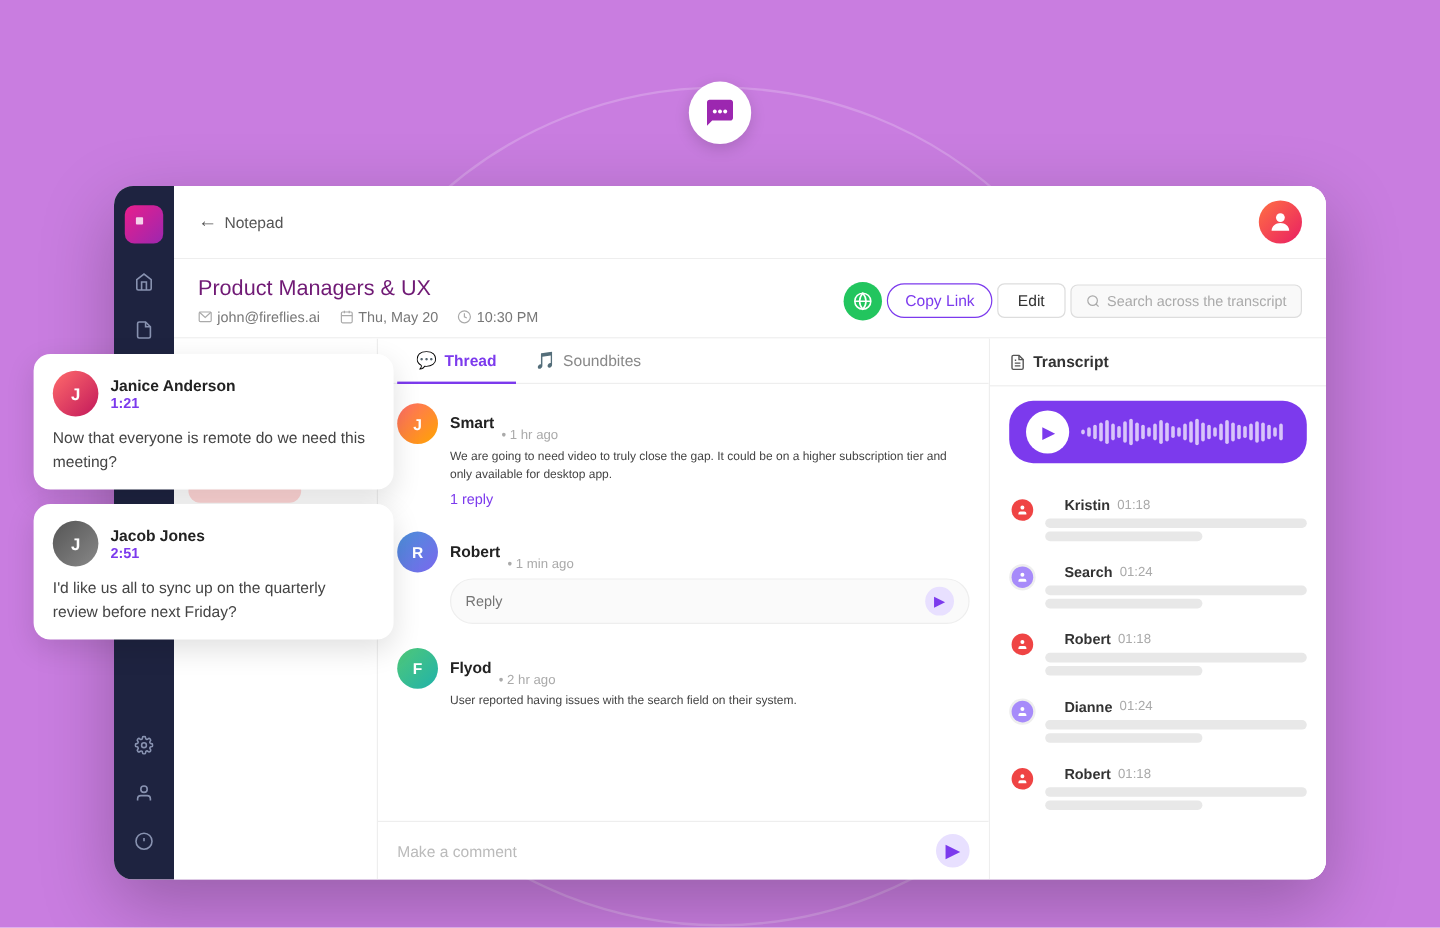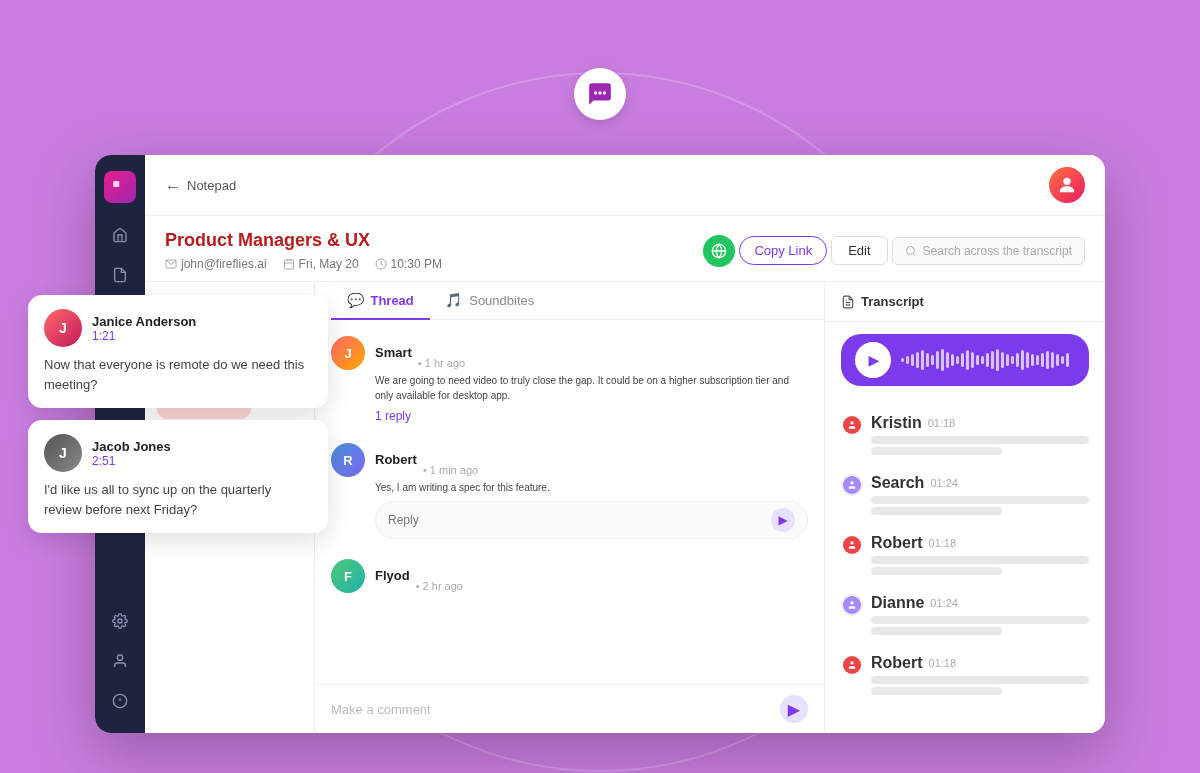--- a/index.html
+++ b/index.html
@@ -132,22 +132,22 @@
     }
 
     
     .meeting-header {
       padding: 14px 20px 10px;
       border-bottom: 1px solid #eee;
       background: white;
     }
     .meeting-title {
       font-size: 18px;
-      font-weight: 700;
-      color: #b91c1c;
+      font-weight: 400;
+      color: #701a75;
       margin-bottom: 6px;
     }
     .meeting-meta {
       display: flex;
       align-items: center;
       gap: 16px;
       font-size: 12px;
       color: #777;
     }
     .meeting-meta-item {
@@ -492,21 +492,21 @@
       align-items: center;
       justify-content: center;
     }
     .transcript-body { flex: 1; }
     .transcript-name-row {
       display: flex;
       align-items: center;
       gap: 6px;
       margin-bottom: 4px;
     }
-    .transcript-name { font-size: 16px; font-weight: 600; color: #333; }
+    .transcript-name { font-size: 12px; font-weight: 600; color: #333; margin-left: 16px; }
     .transcript-time { font-size: 11px; color: #aaa; }
     .transcript-line {
       height: 8px;
       border-radius: 4px;
       background: #e8e8e8;
       margin-bottom: 3px;
     }
     .tl-full { width: 100%; }
     .tl-half { width: 60%; }
 
@@ -540,21 +540,21 @@
       display: flex;
       align-items: center;
       justify-content: center;
       font-weight: 700;
       font-size: 14px;
       color: white;
     }
     .card-avatar-janice { background: linear-gradient(135deg, #ff6b6b, #c2185b); }
     .card-avatar-jacob { background: linear-gradient(135deg, #555, #888); }
     .card-name { font-size: 13px; font-weight: 700; color: #222; }
-    .card-timestamp { font-size: 12px; color: #7c3aed; font-weight: 400; }
+    .card-timestamp { font-size: 12px; color: #7c3aed; font-weight: 700; }
     .card-text { font-size: 13px; color: #444; line-height: 1.5; }
   </style>
 </head>
 <body>
 
 <div class="bg-circle bg-circle-1"></div>
 <div class="bg-circle bg-circle-2"></div>
 <div class="bg-circle bg-circle-3"></div>
 
 <div class="top-logo">
@@ -665,21 +665,21 @@
               </svg>
               <span>john@fireflies.ai</span>
             </div>
             <div class="meeting-meta-item">
               <svg width="12" height="12" viewBox="0 0 24 24" fill="none" stroke="#aaa" stroke-width="2">
                 <rect x="3" y="4" width="18" height="18" rx="2"></rect>
                 <line x1="16" y1="2" x2="16" y2="6"></line>
                 <line x1="8" y1="2" x2="8" y2="6"></line>
                 <line x1="3" y1="10" x2="21" y2="10"></line>
               </svg>
-              <span>Fri, May 20</span>
+              <span>Thu, May 20</span>
             </div>
             <div class="meeting-meta-item">
               <svg width="12" height="12" viewBox="0 0 24 24" fill="none" stroke="#aaa" stroke-width="2">
                 <circle cx="12" cy="12" r="10"></circle>
                 <polyline points="12 6 12 12 16 14"></polyline>
               </svg>
               <span>10:30 PM</span>
             </div>
           </div>
         </div>
@@ -755,35 +755,35 @@
             </div>
           </div>
 
           <div class="thread-comment">
             <div class="comment-avatar avatar-robert">R</div>
             <div class="comment-body">
               <div class="comment-header">
                 <span class="comment-name">Robert</span>
                 <span class="comment-time">• <span>1 min ago</span></span>
               </div>
-              <div class="comment-text">Yes, I am writing a spec for this feature.</div>
               <div class="reply-input-wrapper">
                 <input class="reply-input" placeholder="Reply" type="text" style="">
                 <div class="reply-send-btn">▶</div>
               </div>
             </div>
           </div>
 
           <div class="thread-comment">
             <div class="comment-avatar avatar-flyod">F</div>
             <div class="comment-body">
               <div class="comment-header">
                 <span class="comment-name">Flyod</span>
                 <span class="comment-time">• <span>2 hr ago</span></span>
               </div>
+              <div class="comment-text">User reported having issues with the search field on their system.</div>
             </div>
           </div>
         </div>
 
         <div class="comment-input-area">
           <span class="comment-placeholder">Make a comment</span>
           <div class="comment-send">▶</div>
         </div>
       </div>
 

